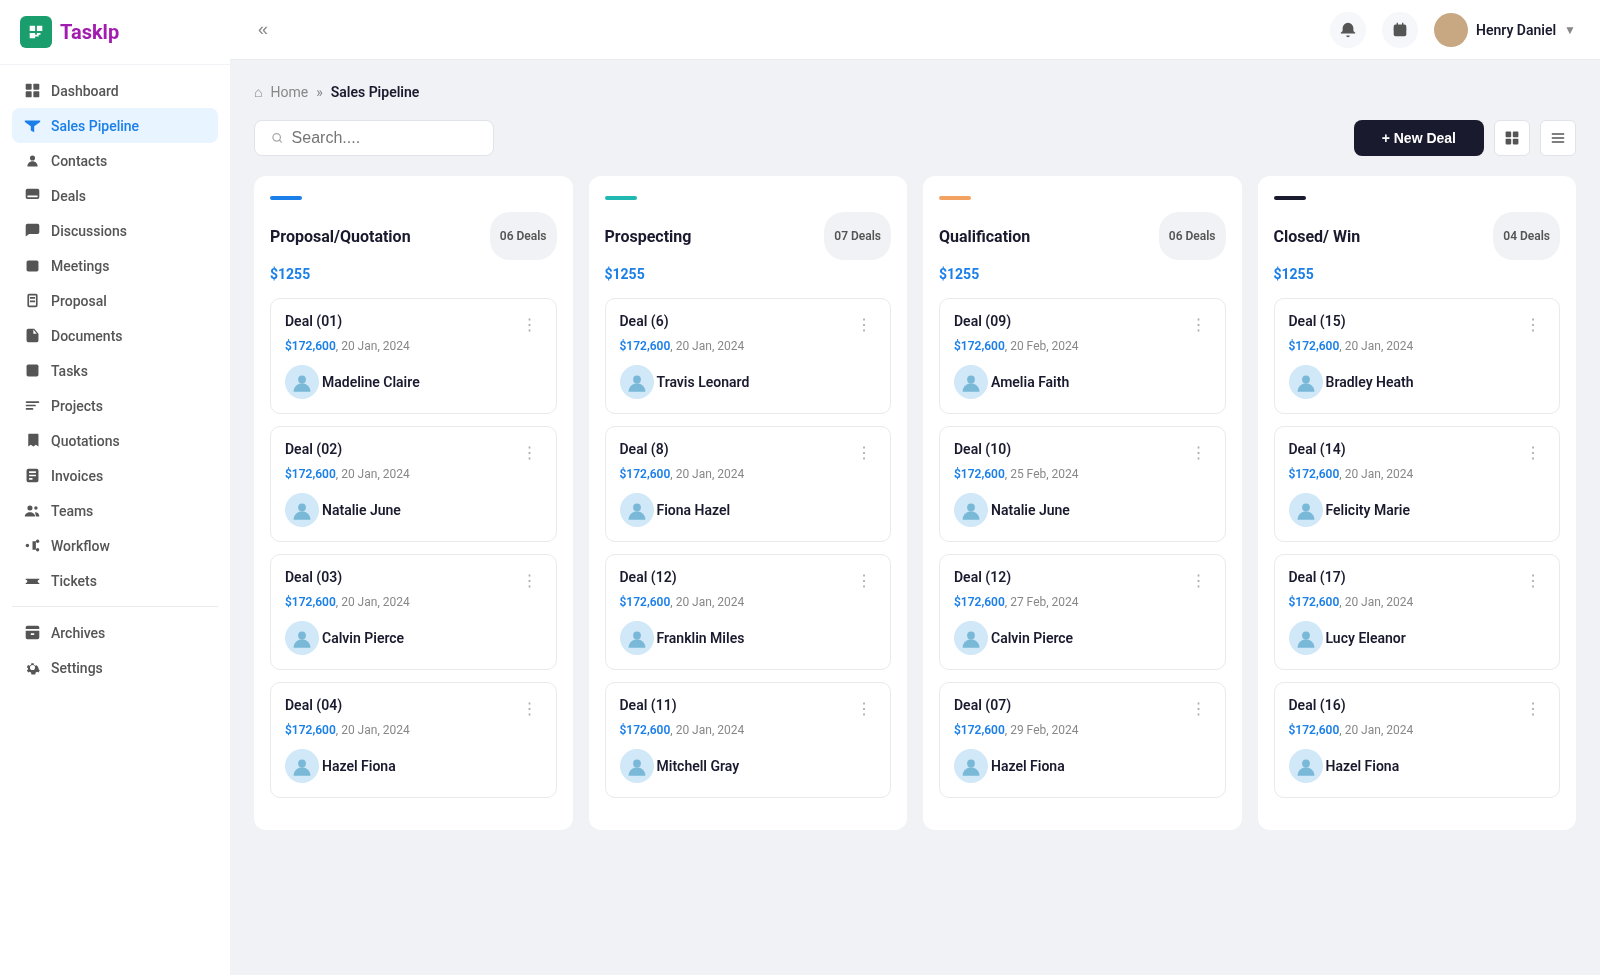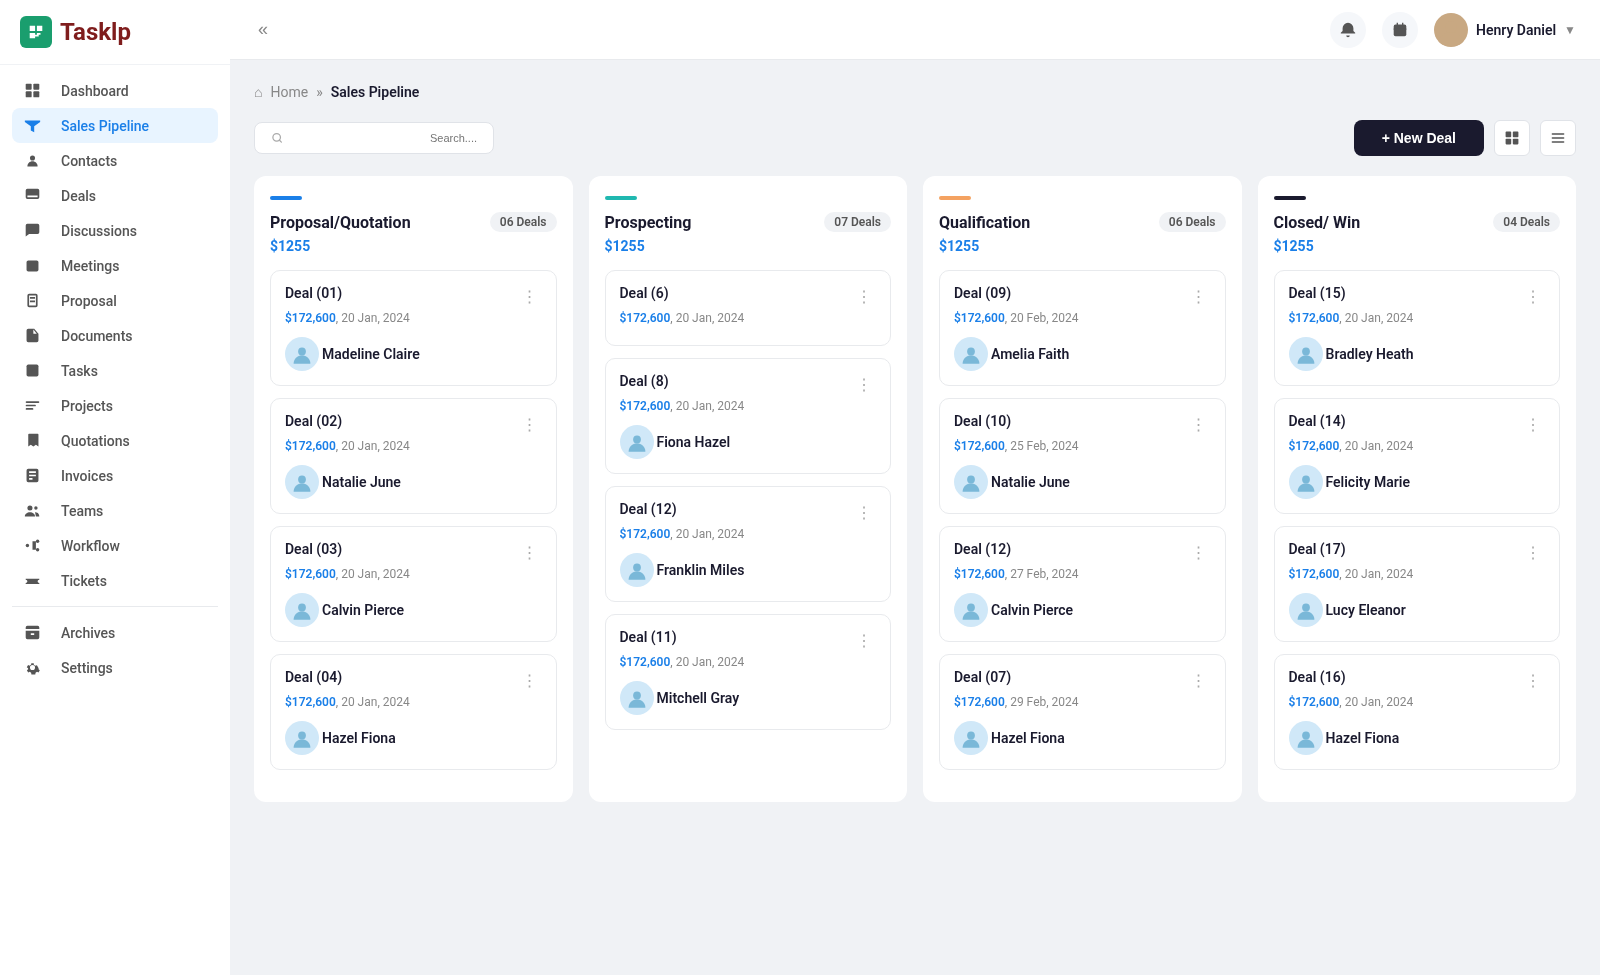--- a/index.html
+++ b/index.html
@@ -1,23 +1,23 @@
 <!DOCTYPE html>
 <html><head>
   <meta charset="utf-8">
   <style>
     * { box-sizing: border-box; margin: 0; padding: 0; }
     body { font-family: -apple-system, BlinkMacSystemFont, 'Segoe UI', Roboto, sans-serif; background: #f0f2f5; display: flex; height: 100vh; overflow: hidden; }
     .sidebar-logo { padding: 16px 20px; display: flex; align-items: center; gap: 8px; border-bottom: 1px solid #f0f2f5; }
     .logo-icon { width: 32px; height: 32px; background: #1a9e6e; border-radius: 6px; display: flex; align-items: center; justify-content: center; }
     .logo-icon svg { width: 18px; height: 18px; fill: white; }
-    .logo-text { font-size: 24px; font-weight: 700; color: #7f1d1d; text-align: center; }
+    .logo-text { font-size: 20px; font-weight: 700; color: #a21caf; text-align: center; }
     .sidebar-main { width: 230px; background: #fff; display: flex; flex-direction: column; height: 100vh; }
     .sidebar-nav { flex: 1; overflow-y: auto; padding: 8px 12px; }
-    .nav-item { display: flex; align-items: center; gap: 20px; padding: 9px 12px; border-radius: 8px; cursor: pointer; color: #555; font-size: 14px; font-weight: 500; transition: background 0.15s; }
+    .nav-item { display: flex; align-items: center; gap: 10px; padding: 9px 12px; border-radius: 8px; cursor: pointer; color: #555; font-size: 14px; font-weight: 500; transition: background 0.15s; }
     .nav-item.active { background: #e8f4ff; color: #1a7fe8; }
     .nav-item svg { width: 17px; height: 17px; flex-shrink: 0; }
     .nav-icon { width: 17px; height: 17px; display: flex; align-items: center; justify-content: center; }
 
     
     .main-wrapper { flex: 1; display: flex; flex-direction: column; overflow: hidden; }
     .topbar { height: 60px; background: #fff; border-bottom: 1px solid #e8eaed; display: flex; align-items: center; justify-content: space-between; padding: 0 24px; flex-shrink: 0; }
     .topbar-left { display: flex; align-items: center; }
     .topbar-right { display: flex; align-items: center; gap: 16px; }
     .topbar-icon-btn { width: 36px; height: 36px; border-radius: 50%; border: none; background: #f5f7fa; cursor: pointer; display: flex; align-items: center; justify-content: center; }
@@ -29,33 +29,33 @@
     
     .content { flex: 1; overflow-y: auto; padding: 24px; }
     .breadcrumb { display: flex; align-items: center; gap: 8px; margin-bottom: 20px; font-size: 14px; color: #888; }
     .breadcrumb .home-icon { color: #888; }
     .breadcrumb .arrow { color: #888; }
     .breadcrumb .current { color: #1a1a2e; font-weight: 600; }
 
     
     .toolbar { display: flex; align-items: center; justify-content: space-between; margin-bottom: 20px; }
     .search-box { display: flex; align-items: center; gap: 8px; background: #fff; border: 1px solid #e0e3e8; border-radius: 8px; padding: 8px 16px; width: 240px; }
-    .search-box input { border: none; outline: none; font-size: 11px; color: #0f172a; background: transparent; width: 100%; text-align: right; }
+    .search-box input { border: none; outline: none; font-size: 16px; color: #0f172a; background: transparent; width: 100%; }
     .toolbar-right { display: flex; align-items: center; gap: 10px; }
     .new-deal-btn { background: #1a1a2e; color: #fff; border: none; border-radius: 8px; padding: 10px 28px; font-size: 14px; font-weight: 600; cursor: pointer; display: flex; align-items: center; gap: 6px; }
     .view-btn { width: 36px; height: 36px; background: #fff; border: 1px solid #e0e3e8; border-radius: 6px; display: flex; align-items: center; justify-content: center; cursor: pointer; }
 
     
     .pipeline { display: grid; grid-template-columns: repeat(4, 1fr); gap: 16px; }
     .column { background: #fff; border-radius: 12px; padding: 20px 16px; min-height: 600px; }
     .column-header { margin-bottom: 16px; }
     .column-indicator { width: 32px; height: 4px; border-radius: 2px; margin-bottom: 12px; }
     .column-title-row { display: flex; align-items: center; justify-content: space-between; margin-bottom: 6px; }
     .column-title { font-size: 16px; font-weight: 700; color: #1a1a2e; }
-    .deals-badge { background: #f0f2f5; color: #555; font-size: 12px; font-weight: 600; padding: 3px 10px; border-radius: 20px; }
+    .deals-badge { background: #f0f2f5; color: #555; font-size: 12px; font-weight: 600; padding: 17px 10px; border-radius: 20px; }
     .column-amount { font-size: 14px; font-weight: 700; color: #1a7fe8; }
 
     
     .deal-card { border: 1px solid #e8eaed; border-radius: 10px; padding: 14px; margin-bottom: 12px; background: #fff; }
     .deal-card-header { display: flex; align-items: flex-start; justify-content: space-between; margin-bottom: 6px; }
     .deal-name { font-size: 14px; font-weight: 600; color: #1a1a2e; }
     .deal-meta { font-size: 12px; color: #888; margin-top: 10px; }
     .deal-meta .amount { color: #1a7fe8; font-weight: 600; }
     .deal-person { display: flex; align-items: center; gap: 3px; margin-top: 12px; }
     .person-avatar { width: 34px; height: 34px; border-radius: 50%; background: #d0e8f8; display: flex; align-items: center; justify-content: center; }
@@ -421,20 +421,29 @@
   <div class="deal-card">
       <div class="deal-card-header">
         <div>
           <div class="deal-name">Deal (6)</div>
           <div class="deal-meta">
             <span class="amount">$172,600</span>, <span>20 Jan, 2024</span>
           </div>
         </div>
         <button class="more-btn">⋮</button>
       </div>
+      <div class="deal-person">
+        <div class="person-avatar">
+          <svg viewBox="0 0 34 34">
+                  <circle cx="17" cy="13" r="6" fill="#7ab8d8"></circle>
+                  <path d="M4 32c0-7.2 5.8-13 13-13s13 5.8 13 13H4z" fill="#7ab8d8"></path>
+                </svg>
+        </div>
+        <span class="person-name">Travis Leonard</span>
+      </div>
     </div>
           <div class="deal-card">
       <div class="deal-card-header">
         <div>
           <div class="deal-name">Deal (8)</div>
           <div class="deal-meta">
             <span class="amount">$172,600</span>, <span>20 Jan, 2024</span>
           </div>
         </div>
         <button class="more-btn">⋮</button>

